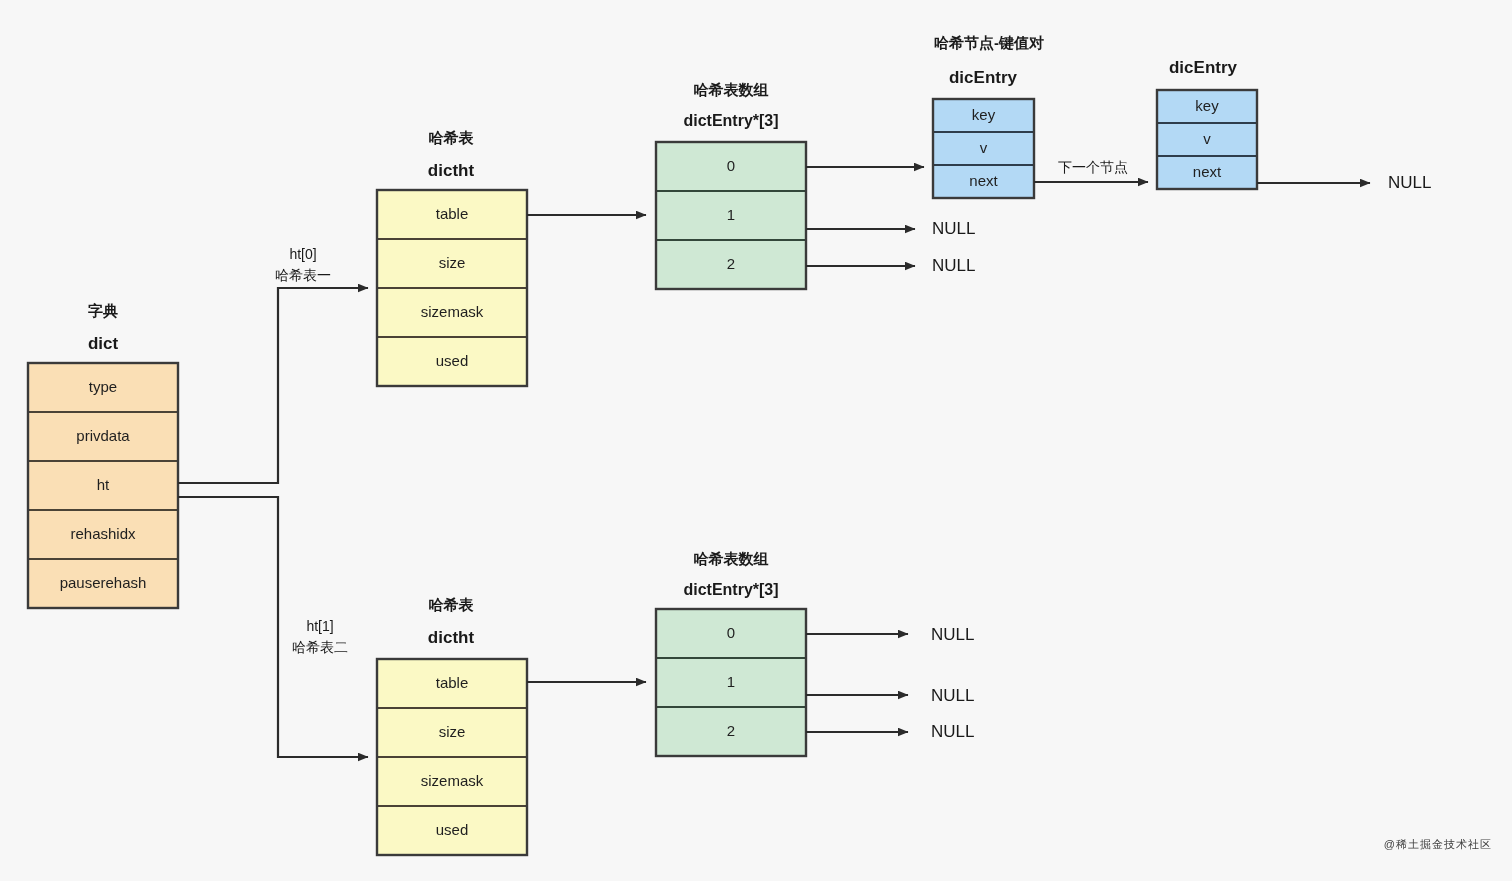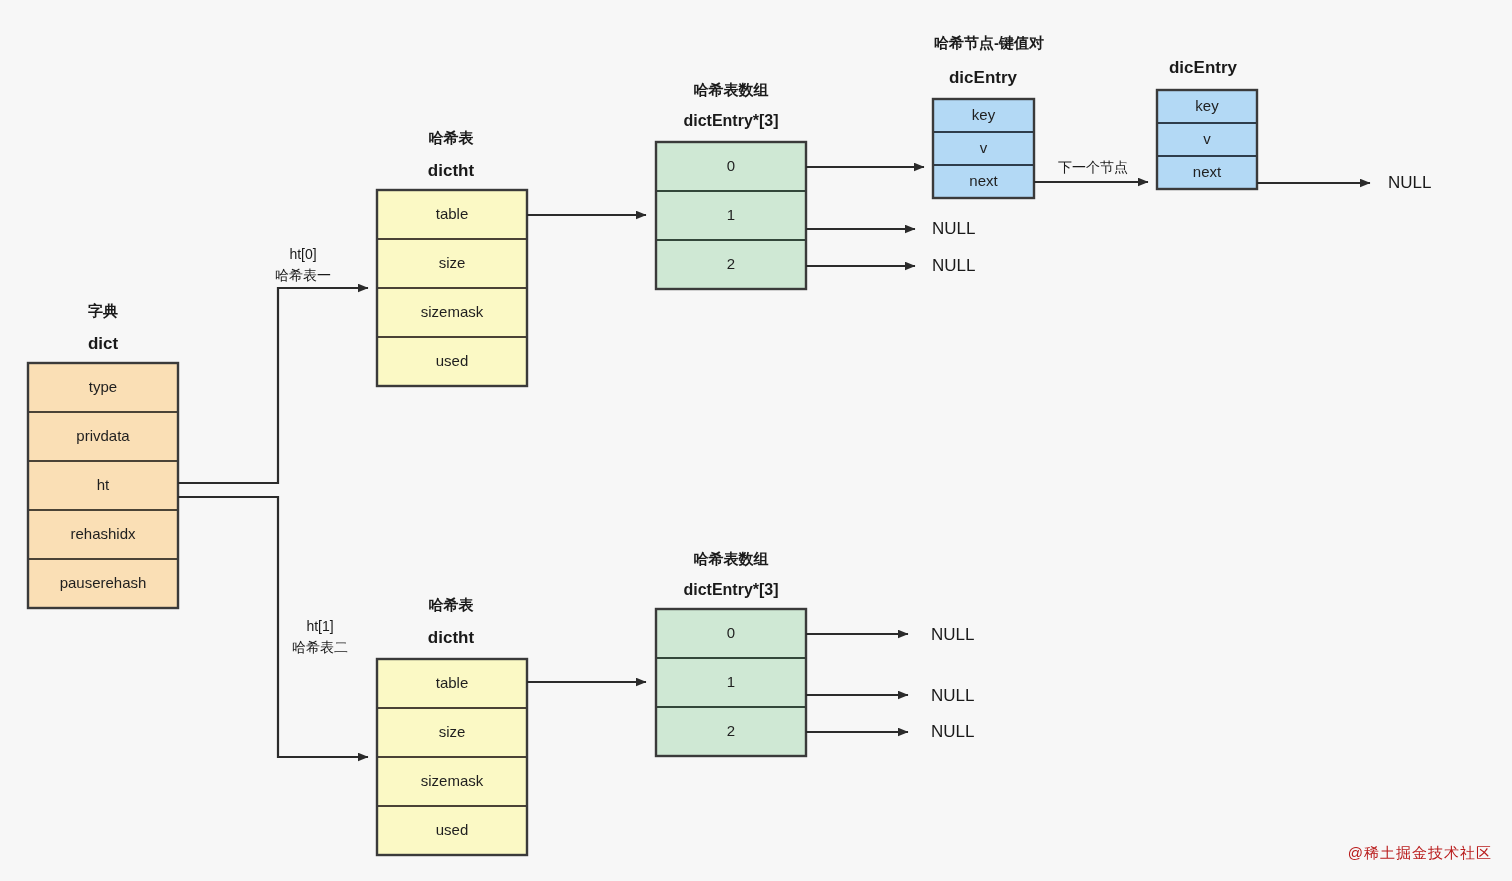--- a/index.html
+++ b/index.html
@@ -85,24 +85,24 @@
     stroke-width: 2;
   }
   .outline {
     fill: none;
     stroke: #3a3a3a;
     stroke-width: 2.4;
   }
   .watermark {
     position: absolute;
     right: 20px;
-    bottom: 18px;
-    font-family: "Liberation Sans", "DejaVu Sans", sans-serif;
-    font-size: 15px;
-    color: #b91c1c;
+    bottom: 29px;
+    font-family: "Liberation Sans", "DejaVu Sans", sans-serif;
+    font-size: 11px;
+    color: #404040;
     letter-spacing: 1px;
     user-select: none;
   }
 </style>
 </head>
 <body>
 
 <div id="diagram-root">
 
   <svg id="diagram" viewBox="0 0 1512 881">

